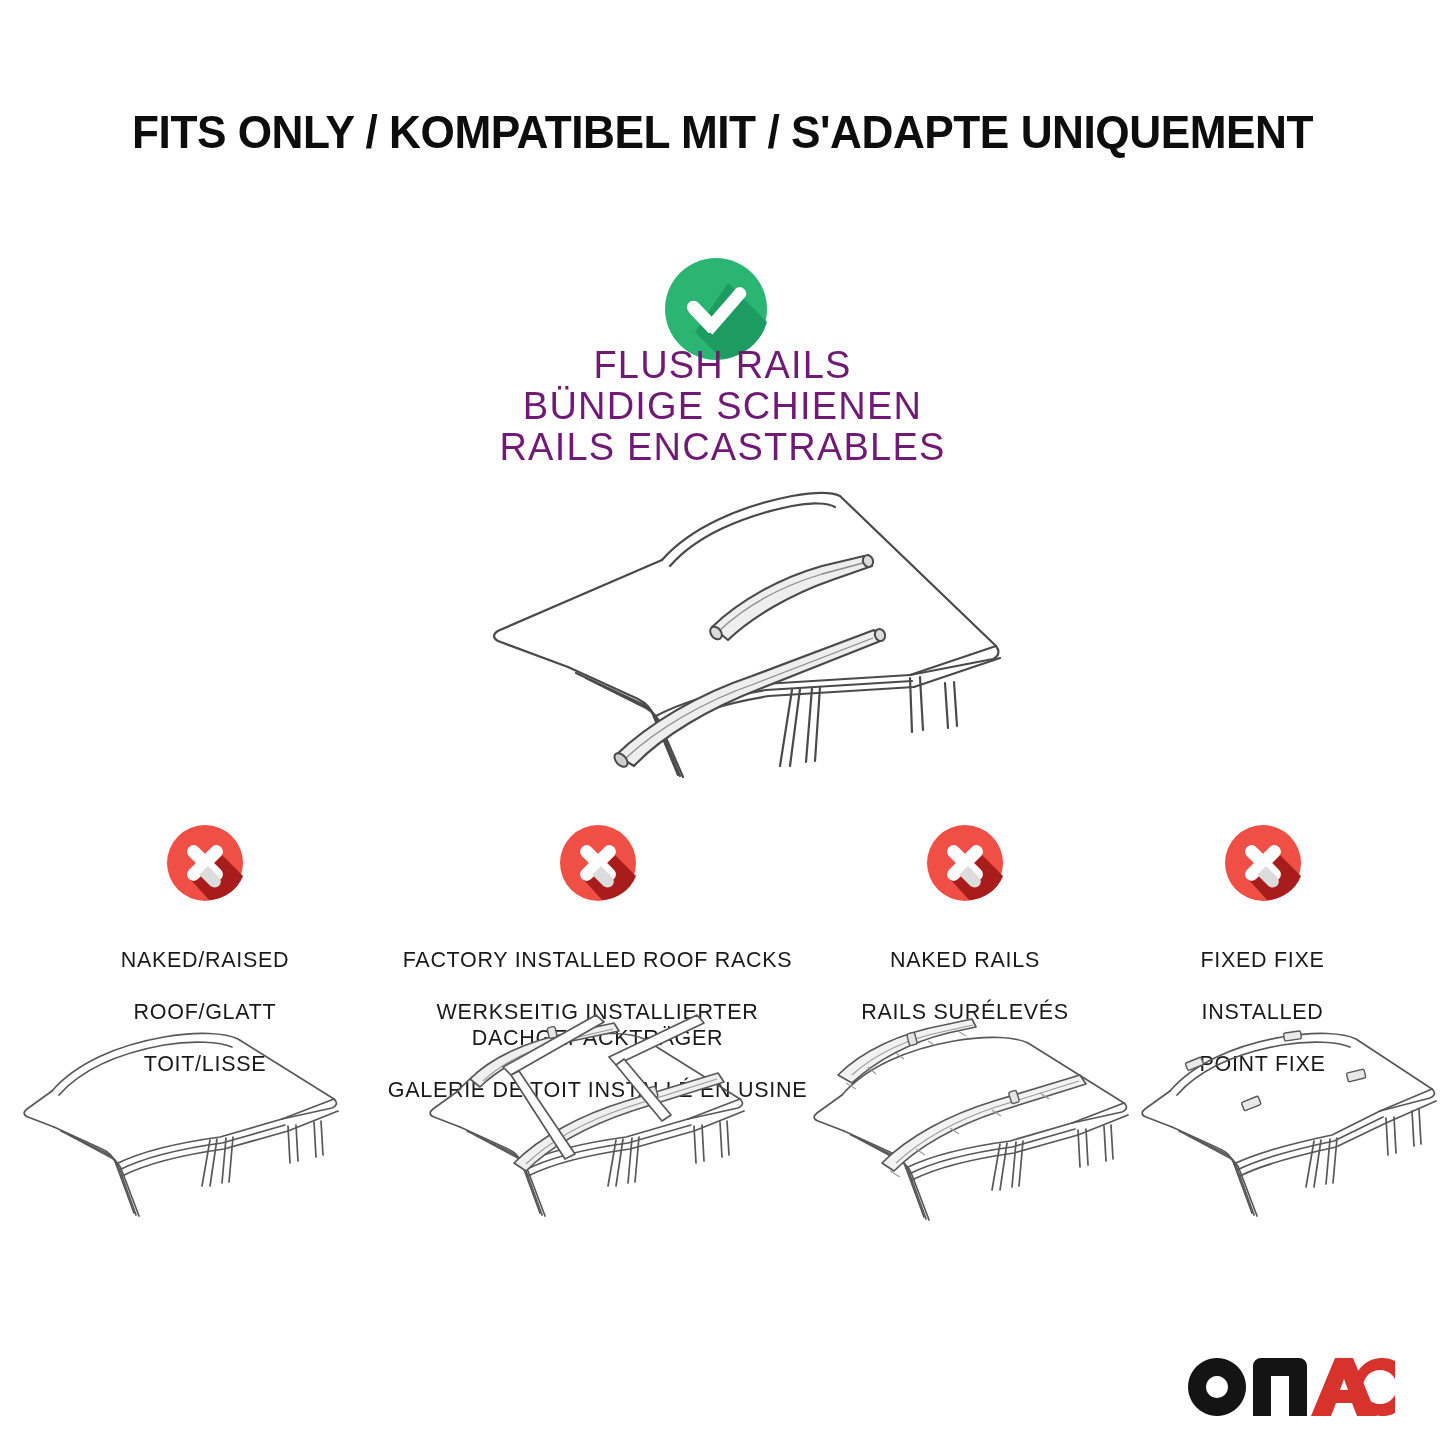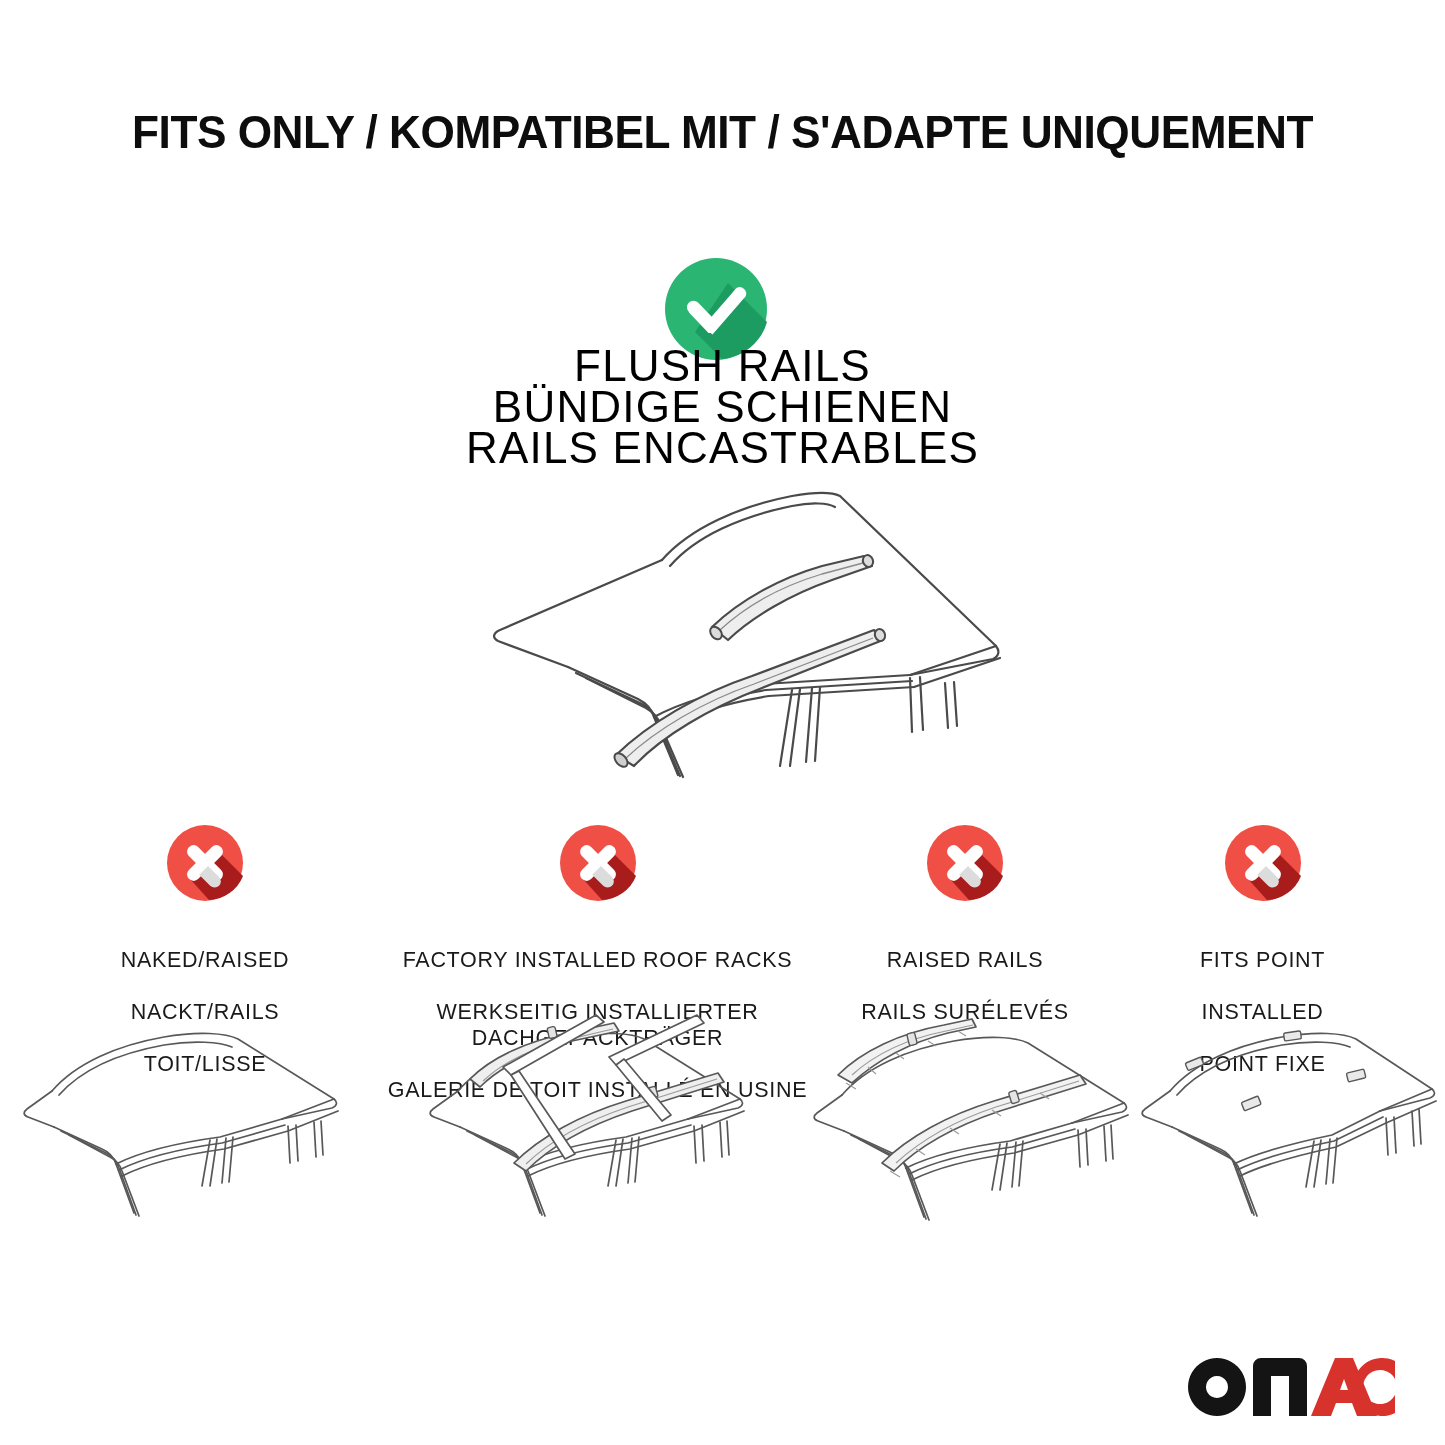--- a/index.html
+++ b/index.html
@@ -44,24 +44,24 @@
     height: 102px;
   }
   .hero-text {
     position: absolute;
     left: 0;
     top: 345px;
     width: 1445px;
     text-align: center;
     font-family: "Liberation Sans", sans-serif;
     font-weight: 400;
-    font-size: 44px;
+    font-size: 38px;
     line-height: 41px;
     letter-spacing: 1.2px;
-    color: #000000;
+    color: #701a75;
   }
   .hero-art {
     position: absolute;
     left: 440px;
     top: 470px;
     width: 580px;
     height: 320px;
   }
 
   
@@ -177,21 +177,21 @@
         <path d="M47 22 L76 51 A38 38 0 0 1 42 75 L24 55 Z" fill="#a81c1c"></path>
         <g fill="#ffffff">
           <rect x="31.5" y="15.5" width="13" height="45" rx="6.2" transform="rotate(45 38 38)"></rect>
           <rect x="31.5" y="15.5" width="13" height="45" rx="6.2" transform="rotate(-45 38 38)"></rect>
         </g>
         <path d="M41 41 l11 11 a6.2 6.2 0 0 1 -8.8 8.8 l-11 -11 z" fill="#dcdcdc"></path>
       </svg>
     </div>
     <div class="col-label" style="left:0px; width:410px;">
       <div>NAKED/RAISED</div>
-      <div>NACKT/RAILS</div>
+      <div>ROOF/GLATT</div>
       <div>TOIT/LISSE</div>
     </div>
     <div class="col-art" style="left:14px; top:196px;">
       <svg viewBox="0 0 360 210" width="360" height="210">
         <g fill="none" stroke="#585858" stroke-width="1.7" stroke-linecap="round" stroke-linejoin="round">
           <path d="M38 70 C62 42 104 24 150 16 C184 10 212 12 224 18 L320 78 C324 81 323 85 318 87 L268 98"></path>
           <path d="M38 70 L13 88 C9 91 9 94 14 96 L40 106"></path>
           <path d="M45 74 C68 48 106 32 150 24 C180 19 206 21 218 26"></path>
           <path d="M40 106 L88 128 C95 131 100 137 102 143 L120 192"></path>
           <path d="M47 110 L92 132 C98 135 103 141 105 147 L122 194"></path>
@@ -283,21 +283,21 @@
         <circle cx="38" cy="38" r="38" fill="#ef4f45"></circle>
         <path d="M47 22 L76 51 A38 38 0 0 1 42 75 L24 55 Z" fill="#a81c1c"></path>
         <g fill="#ffffff">
           <rect x="31.5" y="15.5" width="13" height="45" rx="6.2" transform="rotate(45 38 38)"></rect>
           <rect x="31.5" y="15.5" width="13" height="45" rx="6.2" transform="rotate(-45 38 38)"></rect>
         </g>
         <path d="M41 41 l11 11 a6.2 6.2 0 0 1 -8.8 8.8 l-11 -11 z" fill="#dcdcdc"></path>
       </svg>
     </div>
     <div class="col-label" style="left:0px; width:350px;">
-      <div>RAISED RAILS</div>
+      <div>NAKED RAILS</div>
       <div>RAILS SURÉLEVÉS</div>
     </div>
     <div class="col-art" style="left:6px; top:188px;">
       <svg viewBox="0 0 370 220" width="370" height="220">
         <g fill="none" stroke="#585858" stroke-width="1.7" stroke-linecap="round" stroke-linejoin="round">
           <path d="M46 82 C70 54 112 36 158 28 C192 22 220 24 232 30 L328 90 C332 93 331 97 326 99 L276 110"></path>
           <path d="M46 82 L21 100 C17 103 17 106 22 108 L48 118"></path>
           <path d="M48 118 L96 140 C103 143 108 149 110 155 L128 204"></path>
           <path d="M55 122 L100 144 C106 147 111 153 113 159 L130 206"></path>
           <path d="M63 126 L104 148 C110 151 114 156 116 162 L133 207"></path>
@@ -339,21 +339,21 @@
         <circle cx="38" cy="38" r="38" fill="#ef4f45"></circle>
         <path d="M47 22 L76 51 A38 38 0 0 1 42 75 L24 55 Z" fill="#a81c1c"></path>
         <g fill="#ffffff">
           <rect x="31.5" y="15.5" width="13" height="45" rx="6.2" transform="rotate(45 38 38)"></rect>
           <rect x="31.5" y="15.5" width="13" height="45" rx="6.2" transform="rotate(-45 38 38)"></rect>
         </g>
         <path d="M41 41 l11 11 a6.2 6.2 0 0 1 -8.8 8.8 l-11 -11 z" fill="#dcdcdc"></path>
       </svg>
     </div>
     <div class="col-label" style="left:0px; width:305px;">
-      <div>FITS POINT</div>
+      <div>FIXED FIXE</div>
       <div>INSTALLED</div>
       <div>POINT FIXE</div>
     </div>
     <div class="col-art" style="left:22px; top:196px;">
       <svg viewBox="0 0 320 210" width="320" height="210">
         <g fill="none" stroke="#585858" stroke-width="1.7" stroke-linecap="round" stroke-linejoin="round">
           <path d="M38 70 C62 42 104 24 150 16 C184 10 212 12 224 18 L300 68 C304 71 303 75 298 77 L248 90"></path>
           <path d="M38 70 L13 88 C9 91 9 94 14 96 L40 106"></path>
           <path d="M45 74 C68 48 106 32 150 24 C180 19 206 21 218 26"></path>
           <path d="M40 106 L88 128 C95 131 100 137 102 143 L120 192"></path>

